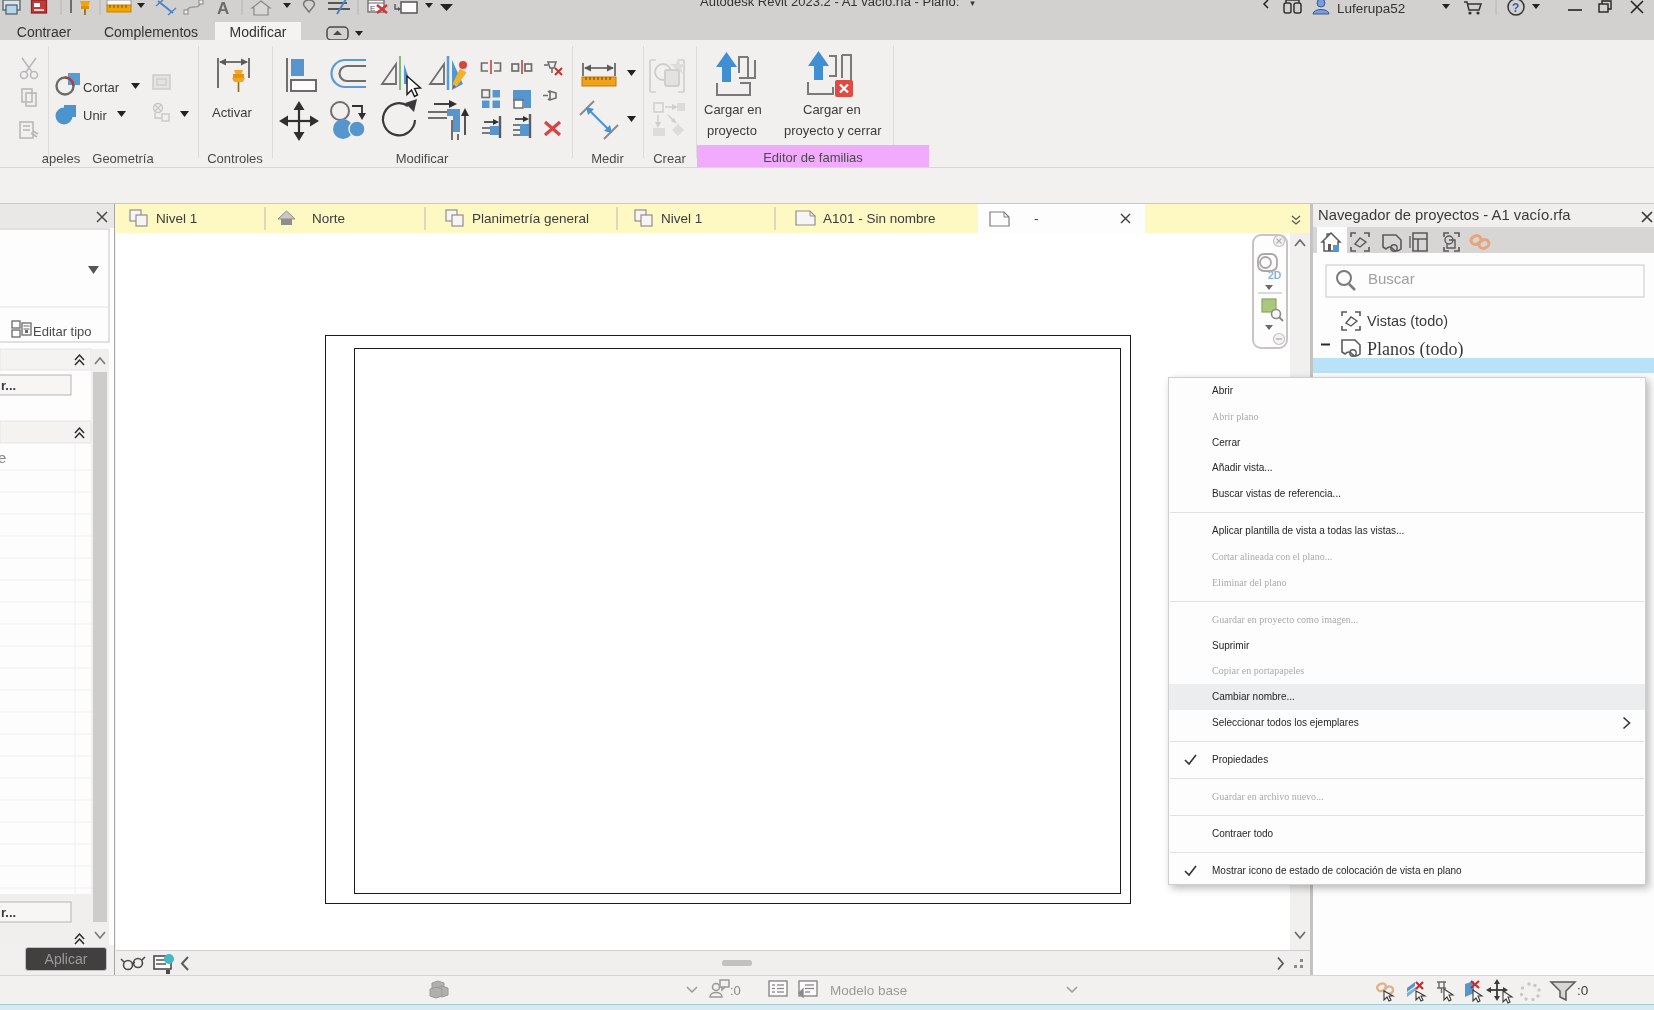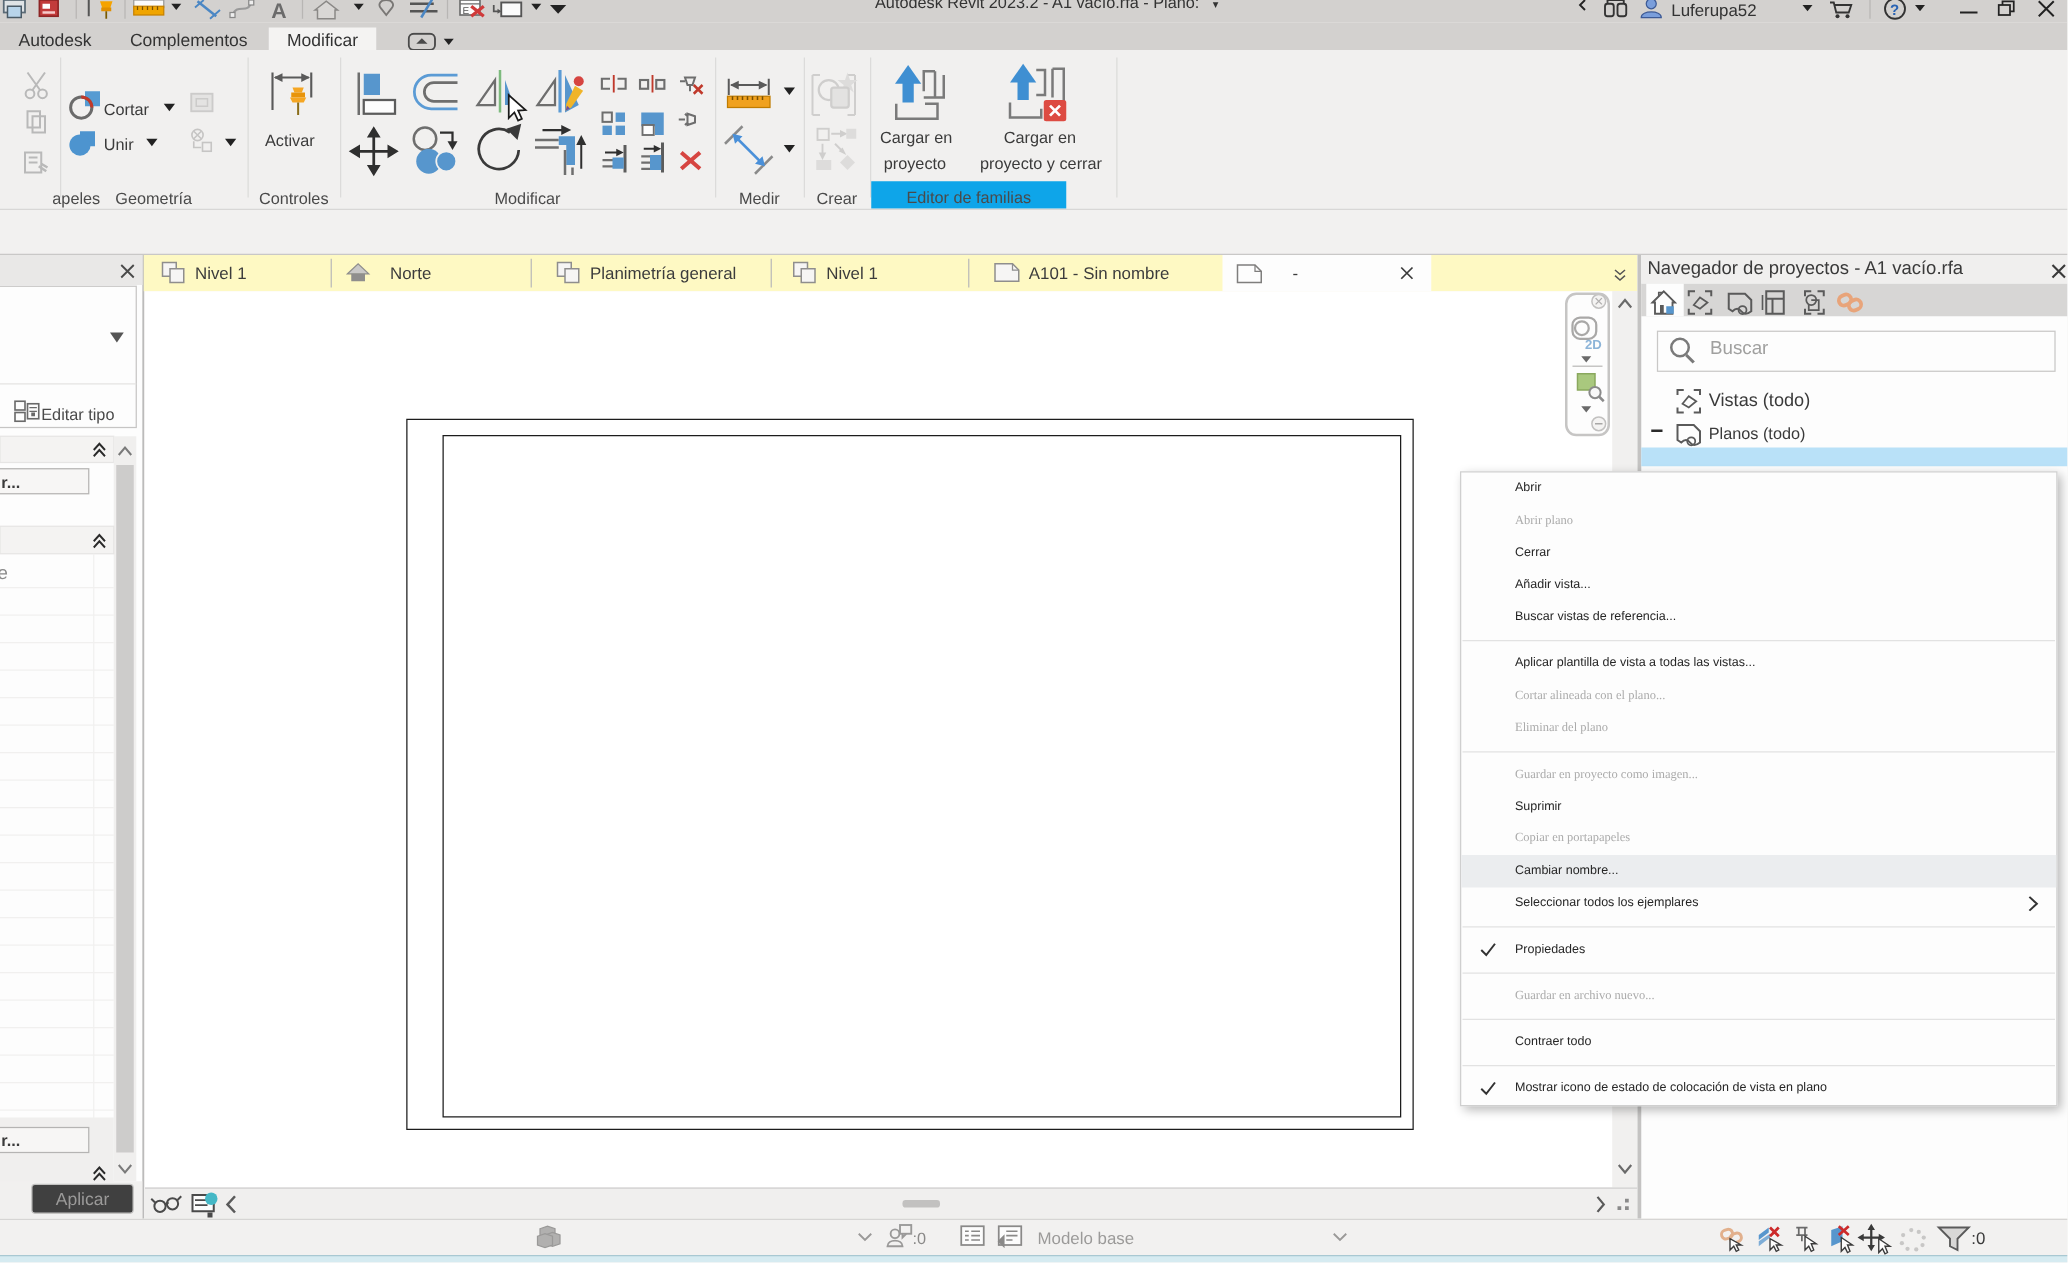--- a/index.html
+++ b/index.html
@@ -128,21 +128,21 @@
     <text x="252" y="12" font-size="12" font-weight="bold" fill="#2a64b4" font-family="Liberation Sans">?</text>
     <path d="M272 4 L280 4 L276 9 Z" fill="#222"></path>
     <line x1="308" y1="10" x2="322" y2="10" stroke="#222" stroke-width="1.6"></line>
 
     <rect x="339" y="4" width="9" height="8" fill="none" stroke="#222" stroke-width="1.4"></rect>
     <path d="M342 4 L342 1 L351 1 L351 9 L348 9" fill="none" stroke="#222" stroke-width="1.4"></path>
     <path d="M371 1 L383 13 M383 1 L371 13" stroke="#222" stroke-width="1.6"></path>
   </svg>
 </div>
 <div class="abs" id="tabrow">
-  <div class="rtab" style="left:13px;width:62px;">Autodesk</div>
+  <div class="rtab" style="left:13px;width:62px;">Contraer</div>
   <div class="rtab" style="left:96px;width:110px;">Complementos</div>
   <div id="activetab" class="abs">Modificar</div>
   <svg class="abs" style="left:326px;top:8px;" width="40" height="15" viewBox="0 0 40 15">
     <rect x="1" y="1" width="21" height="13" rx="4" fill="none" stroke="#4a4a4a" stroke-width="1.5"></rect>
     <path d="M7 9 L11.5 4.5 L16 9 Z" fill="#4a4a4a"></path>
     <path d="M29 5 L37 5 L33 10 Z" fill="#222"></path>
   </svg>
 </div>
 <div class="abs" id="ribbon">
   <div class="psep" style="left:48px;"></div>
@@ -151,21 +151,21 @@
   <div class="psep" style="left:572px;"></div>
   <div class="psep" style="left:643px;"></div>
   <div class="psep" style="left:696px;"></div>
   <div class="psep" style="left:893px;"></div>
   <div class="plabel" style="left:0px;width:48px;margin-left:37px;">apeles</div>
   <div class="plabel" style="left:48px;width:150px;">Geometría</div>
   <div class="plabel" style="left:198px;width:74px;">Controles</div>
   <div class="plabel" style="left:272px;width:300px;">Modificar</div>
   <div class="plabel" style="left:572px;width:71px;">Medir</div>
   <div class="plabel" style="left:643px;width:53px;">Crear</div>
-  <div class="plabel" style="left:697px;width:156px;background:#0ea5e9;top:105px;height:22px;line-height:25px;">Editor de familias</div>
+  <div class="plabel" style="left:697px;width:232px;background:#f0abfc;top:105px;height:22px;line-height:25px;">Editor de familias</div>
   <svg class="abs" style="left:0;top:0;" width="1654" height="127" viewBox="0 0 1654 127">
     <g stroke="#b9b9b9" fill="none" stroke-width="1.6">
 
       <circle cx="24" cy="35" r="3.5"></circle>
         <circle cx="34" cy="35" r="3.5"></circle>
       <path d="M26 32 L36 18 M32 32 L22 18"></path>
 
       <rect x="22" y="49" width="10" height="13"></rect>
         <rect x="26" y="53" width="10" height="13"></rect>
 
@@ -601,21 +601,21 @@
       <path d="M29 112 L29 108 L34 108 M42 108 L47 108 L47 112 M47 122 L47 126 L42 126 M34 126 L29 126 L29 122"></path>
       <path d="M33 119 L38 113 L44 117 L38 122 Z" stroke-width="1.4"></path>
     </g>
 
     <path d="M29 136 L42 136 L47 141 L47 150 Q42 154 39 150 Q36 146 32 150 L29 148 Z" fill="none" stroke="#5a5a5a" stroke-width="1.6"></path>
     <circle cx="40" cy="149" r="3.2" fill="none" stroke="#5a5a5a" stroke-width="1.4"></circle>
 
     <line x1="8" y1="140.5" x2="17" y2="140.5" stroke="#2a2a2a" stroke-width="2"></line>
   </svg>
   <div class="abs" style="left:54px;top:109px;font-size:14.5px;color:#3a3a3a;">Vistas (todo)</div>
-  <div class="abs" style="left:54px;top:135px;font-size:13px;color:#3a3a3a;">Planos (todo)</div>
+  <div class="abs" style="left:54px;top:135px;font-size:18px;color:#3a3a3a;font-family:Liberation Serif, serif;">Planos (todo)</div>
   <div class="abs" style="left:55px;top:66px;font-size:15px;color:#a0a09f;">Buscar</div>
   <div class="abs" style="left:0;top:154px;width:341px;height:15px;background:#b9e1f8;"></div>
 </div>
 <div class="abs" id="statusbar">
   <svg class="abs" style="left:0;top:0;" width="1654" height="29" viewBox="0 0 1654 29">
 
     <g fill="#b1b0af" stroke="#9a9998" stroke-width="1">
       <path d="M432 7 L438 5 L444 7 L444 14 L438 16 L432 14 Z"></path>
       <path d="M436 12 L442 10 L448 12 L448 19 L442 21 L436 19 Z"></path>
       <path d="M430 13 L436 11 L442 13 L442 20 L436 22 L430 20 Z"></path>

